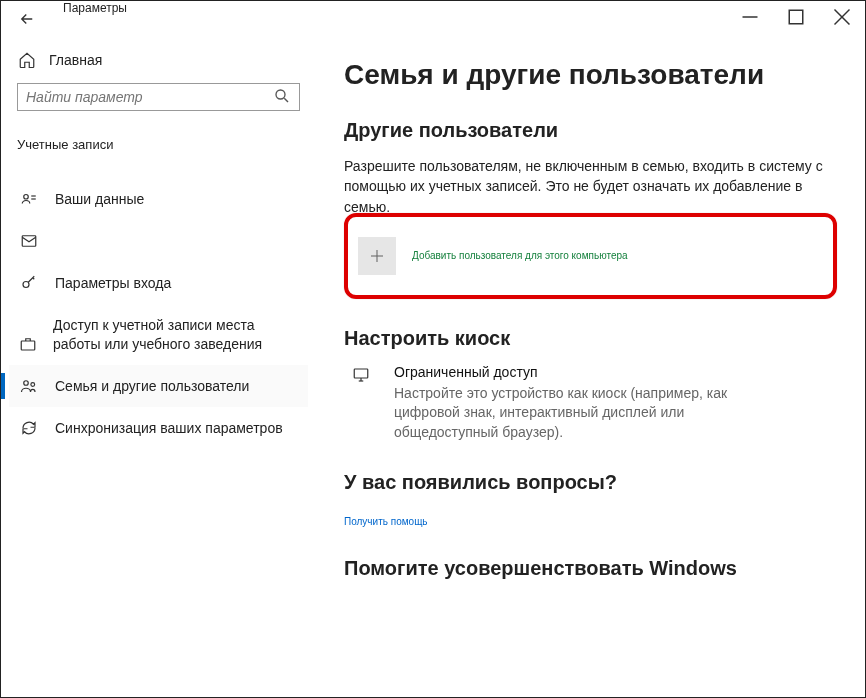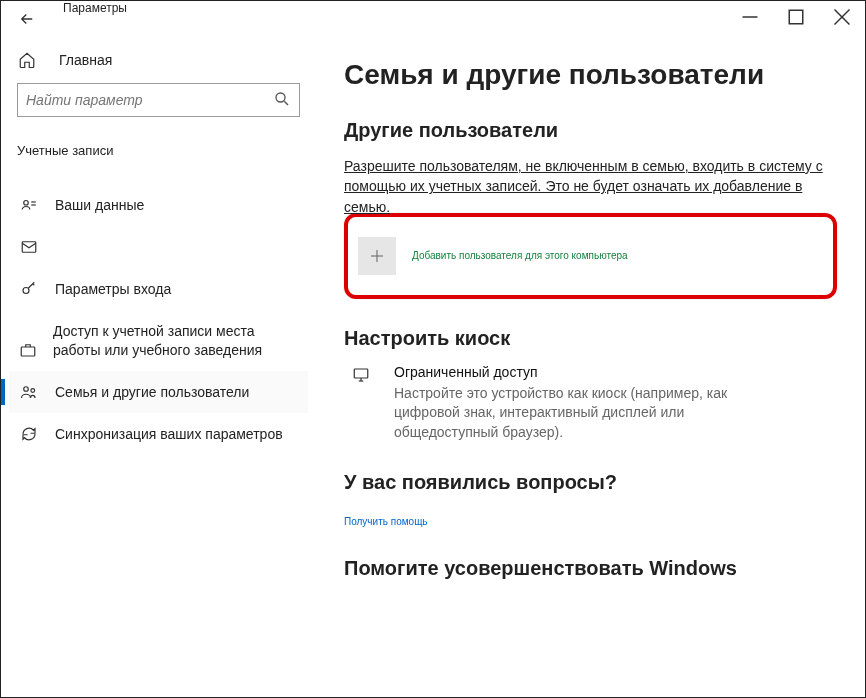--- a/index.html
+++ b/index.html
@@ -7,42 +7,42 @@
 
     .titlebar { height: 40px; display: flex; padding: 0 8px; }
     .titlebar .back { width: 36px; height: 36px; display: flex; align-items: center; justify-content: center; cursor: pointer; font-size: 16px; color: #333; }
     .titlebar .title { font-size: 12px; color: #222; margin-left: 18px; }
     .winbtns { position: absolute; top: 0; right: 0; display: flex; }
     .winbtn { width: 46px; height: 32px; display: flex; align-items: center; justify-content: center; font-size: 11px; color: #333; cursor: pointer; }
 
     .layout { display: flex; height: calc(100% - 40px); }
 
     .sidebar { width: 315px; padding: 0 8px 0 8px; }
-    .home { display: flex; align-items: center; gap: 22px; padding: 10px 8px 14px 8px; cursor: pointer; }
+    .home { display: flex; align-items: center; gap: 12px; padding: 10px 8px 14px 8px; cursor: pointer; }
     .home .icon { width: 20px; display: flex; justify-content: center; }
     .home span.label { font-size: 14px; color: #222; }
 
-    .search { margin: 0 8px 18px 8px; border: 1px solid #999; height: 34px; display: flex; align-items: center; padding: 0 8px; }
+    .search { margin: 0 8px 18px 8px; border: 1px solid #999; height: 28px; display: flex; align-items: center; padding: 0 8px; }
     .search input { border: none; outline: none; flex: 1; font-size: 14px; background: transparent; color: #555; font-style: italic; }
     .search .sicon { color: #555; font-size: 15px; }
 
     .section-label { font-size: 13px; font-weight: 400; color: #222; padding: 8px 8px 16px 8px; }
 
     .navlist { margin-top: 10px; }
     .navitem { display: flex; align-items: flex-end; gap: 16px; padding: 12px 10px; cursor: pointer; position: relative; font-size: 14px; color: #222; }
     .navitem .icon { width: 20px; display: flex; justify-content: center; color: #333; }
     .navitem.active::before { content: ""; position: absolute; left: -8px; top: 8px; bottom: 8px; width: 4px; background: #0067c0; }
     .navitem.active { background: rgba(0,0,0,.02); }
     .navitem .label { line-height: 1.3; }
 
     .main { flex: 1; padding: 0 28px 0 28px; overflow: hidden; }
     .page-title { font-size: 28px; font-weight: 600; color: #222; margin: 18px 0 10px; }
 
     .h2 { font-size: 20px; font-weight: 600; color: #222; margin: 28px 0 14px; }
-    .para { font-size: 14px; color: #222; line-height: 1.45; text-decoration: underline; }
+    .para { font-size: 14px; color: #222; line-height: 1.45; }
 
     .highlight-box { border: 4px solid #d00; border-radius: 12px; padding: 14px 16px 14px 6px; margin-top: -4px; box-shadow: 0 0 0 1px rgba(0,0,0,.03); }
     .adduser { display: flex; align-items: center; gap: 16px; padding: 6px 4px; cursor: pointer; }
     .addicon { width: 38px; height: 38px; background: #e6e6e6; display: flex; align-items: center; justify-content: center; font-size: 20px; color: #555; }
     .adduser .label { font-size: 10px; color: #15803d; }
 
     .kiosk { display: flex; gap: 16px; margin-top: 14px; }
     .kiosk .icon { width: 34px; display: flex; justify-content: center; padding-top: 2px; }
     .kiosk .title { font-size: 14px; color: #111; margin-bottom: 4px; }
     .kiosk .desc { font-size: 14px; color: #666; line-height: 1.4; max-width: 360px; }

